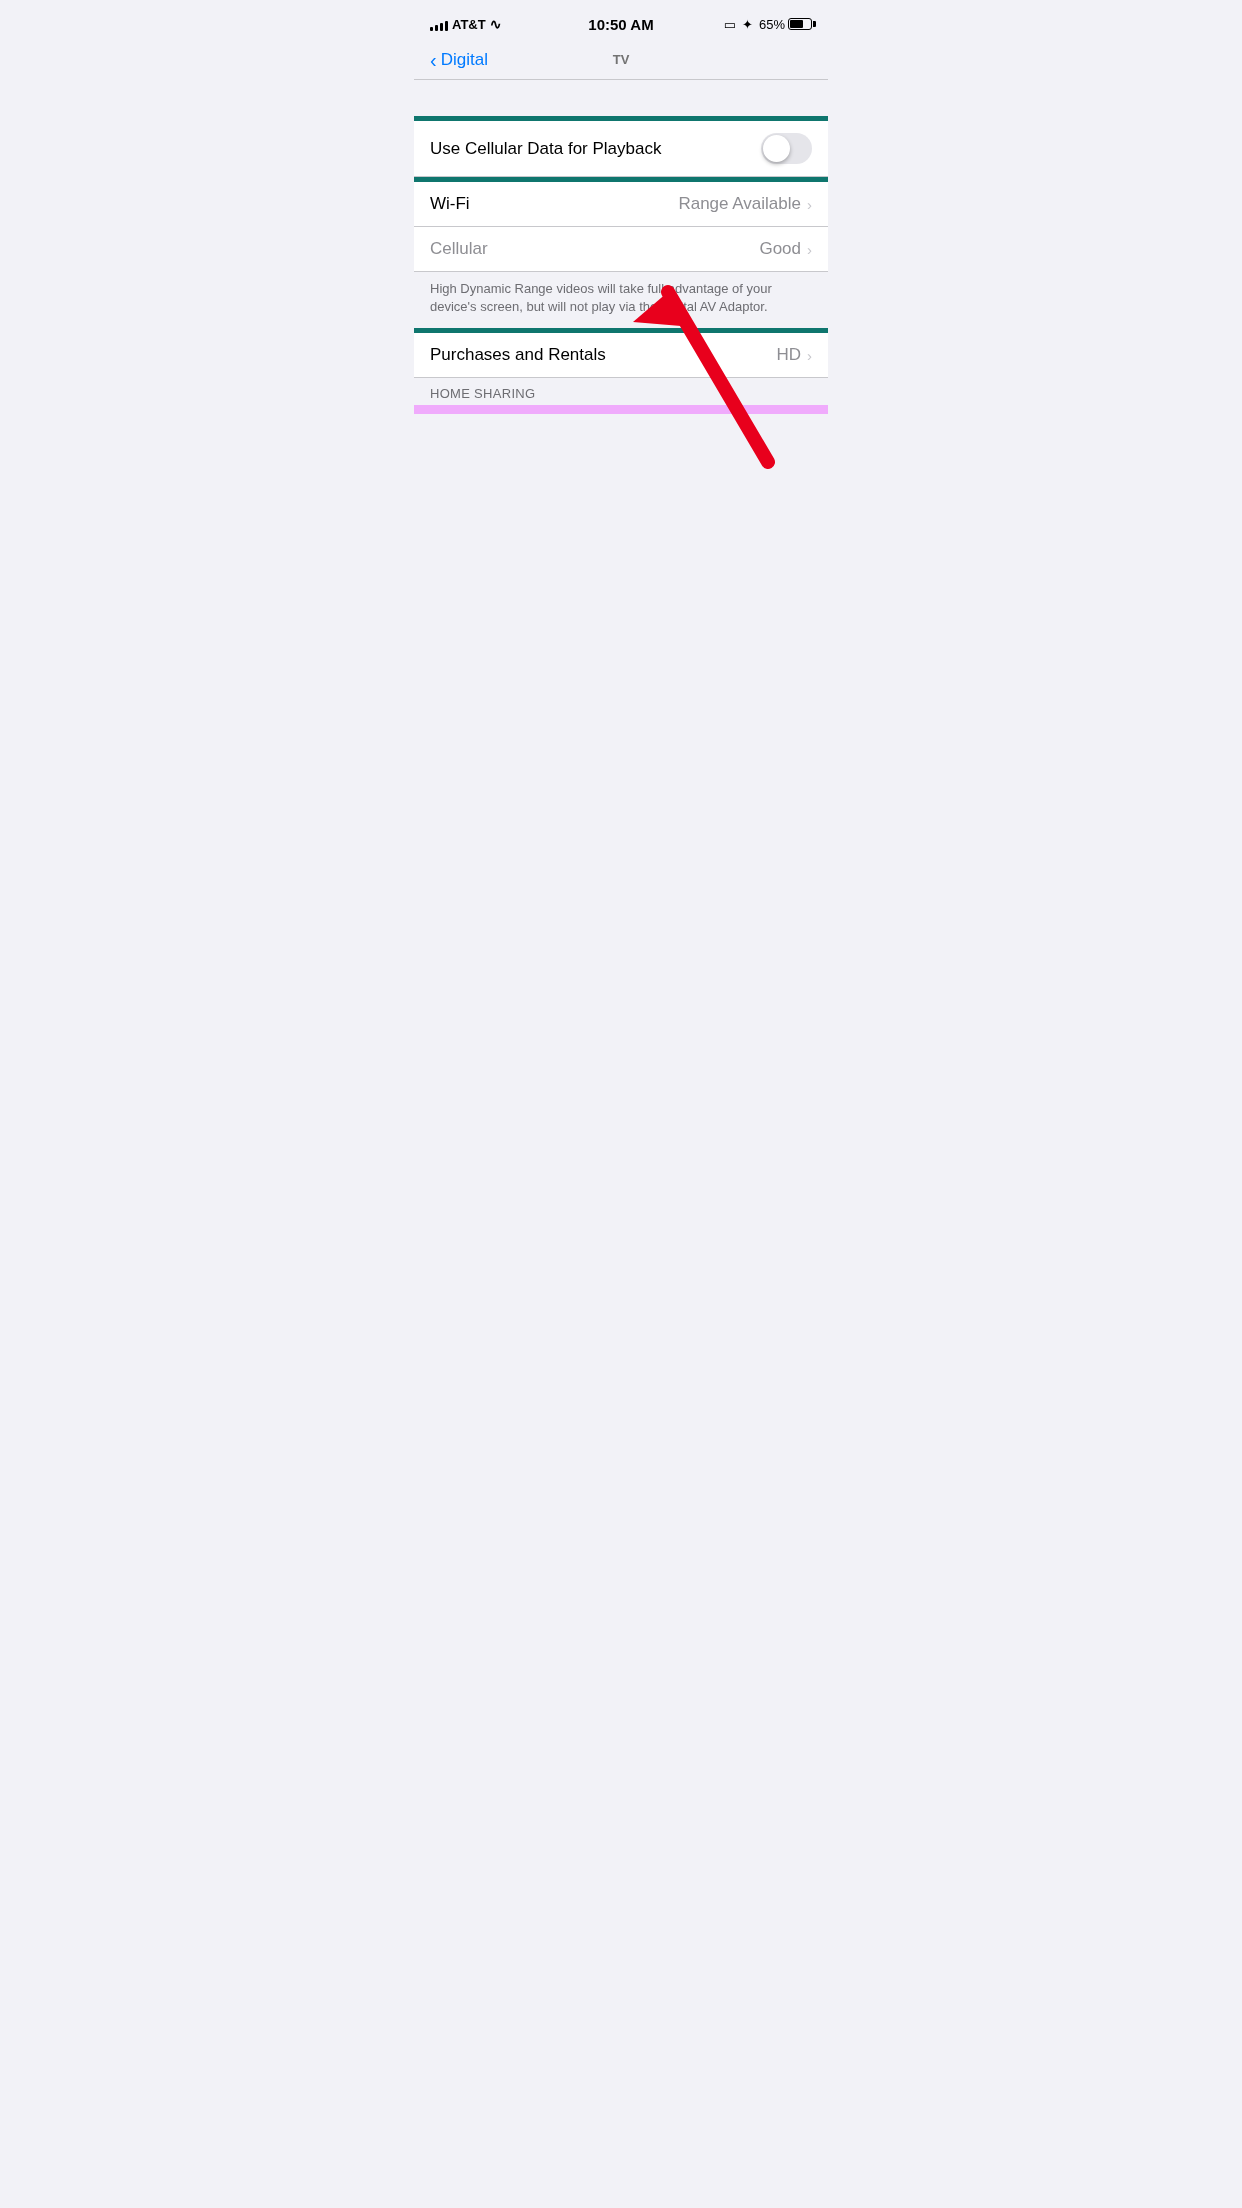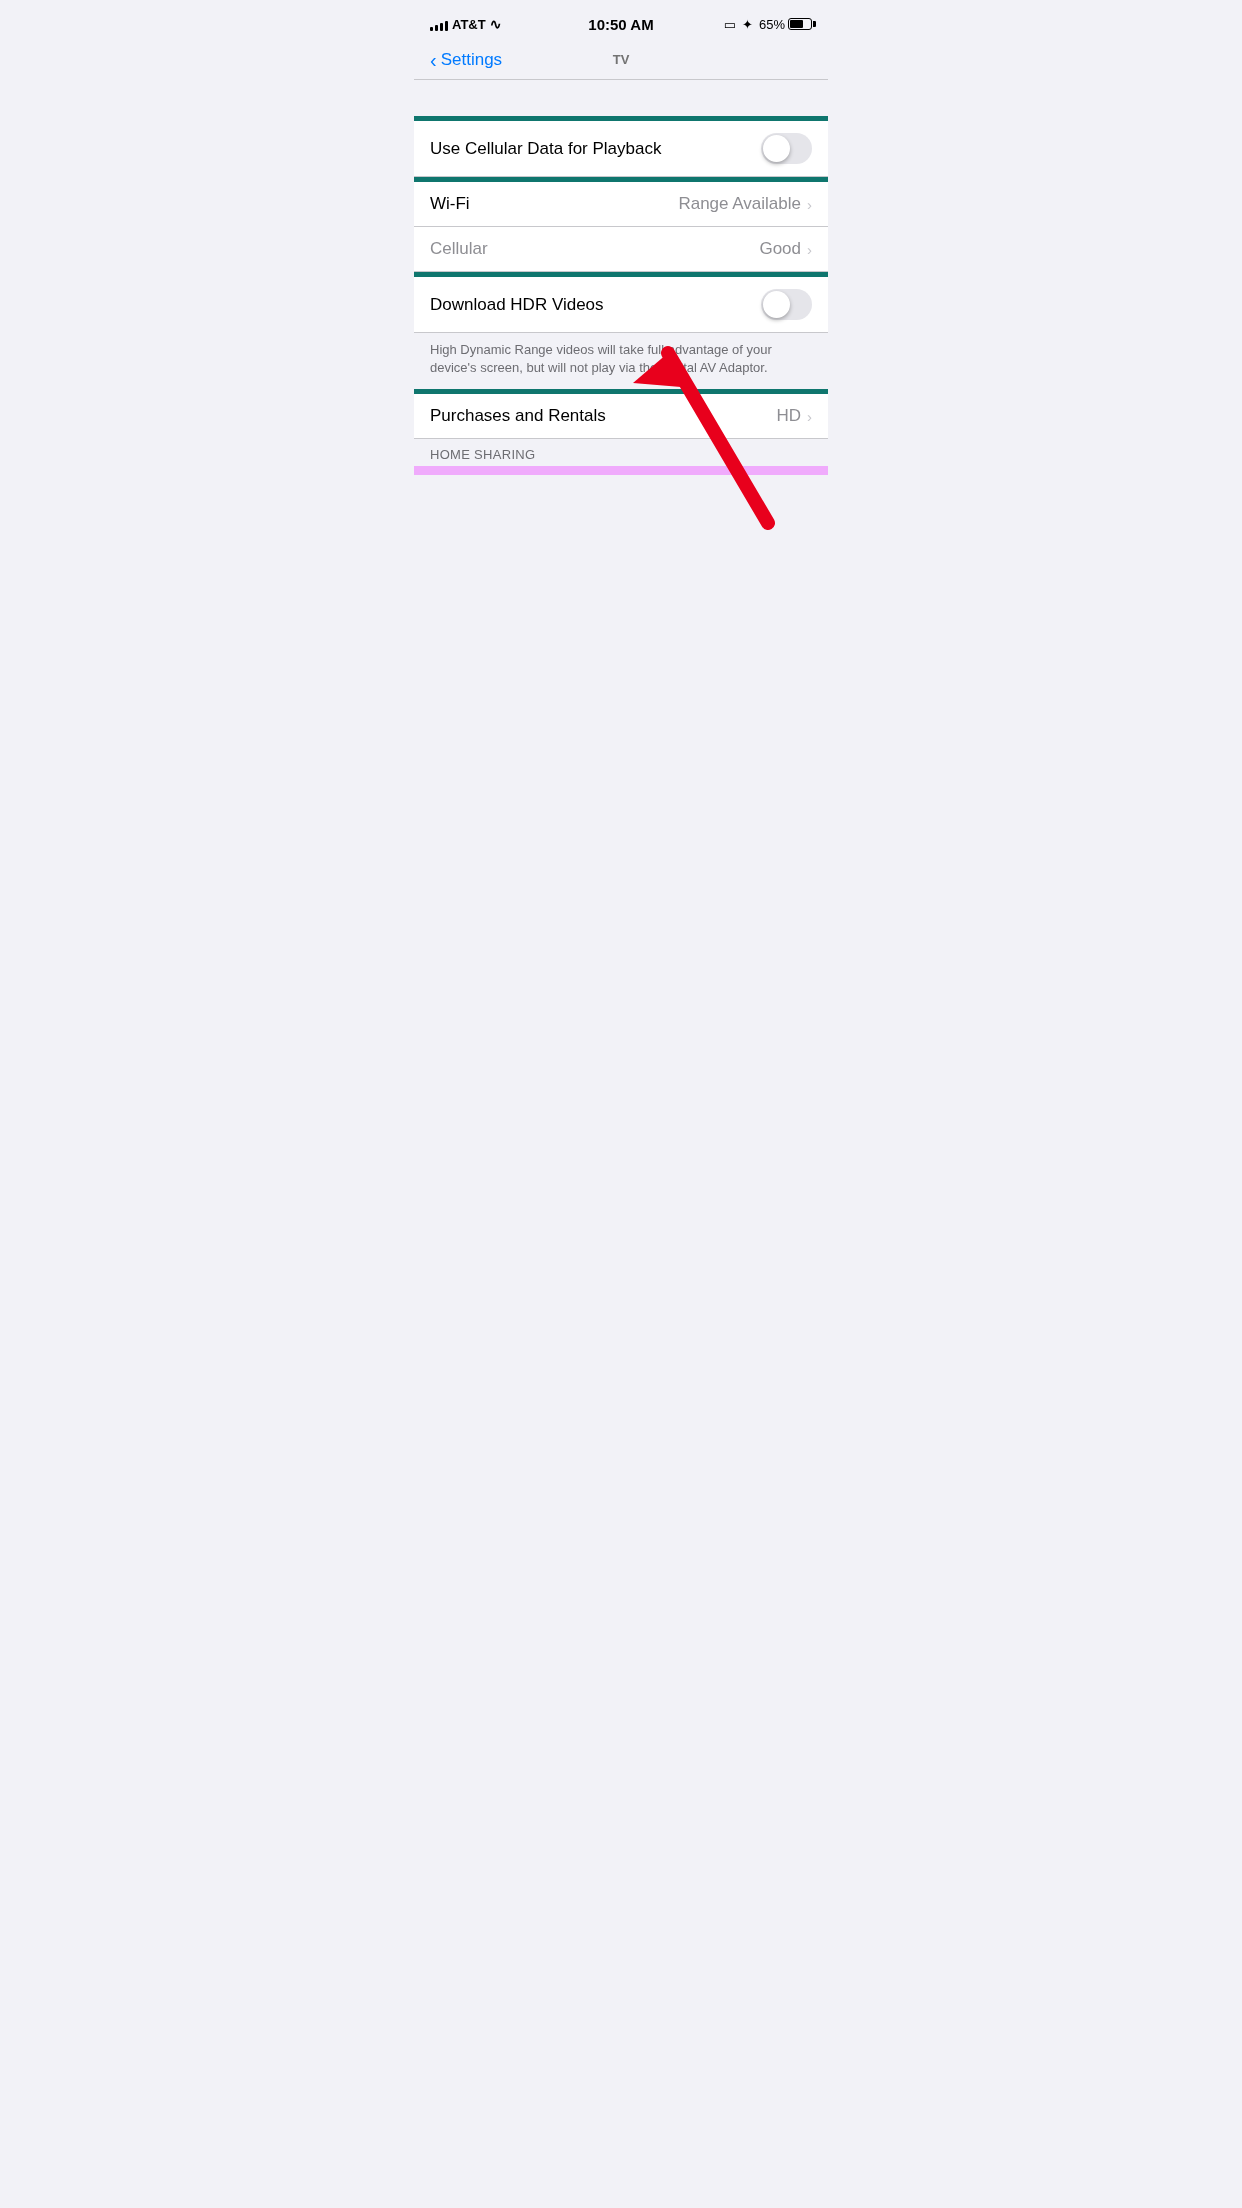--- a/index.html
+++ b/index.html
@@ -255,21 +255,21 @@
         <div class="battery-icon">
           <div class="battery-fill"></div>
         </div>
       </div>
     </div>
   </div>
 
   <div class="nav-bar">
     <div class="nav-back">
       <span class="nav-back-chevron">‹</span>
-      <span>Settings</span>
+      <span>Digital</span>
     </div>
     <div class="nav-title">TV</div>
   </div>
 
   <div style="height:36px; background:#f2f2f7;"></div>
 
   <div class="settings-group">
     <div class="settings-row">
       <span class="settings-row-label">Use Cellular Data for Playback</span>
       <div class="toggle">
@@ -290,28 +290,20 @@
     <div class="settings-row">
       <span class="settings-row-label disabled">Cellular</span>
       <div class="settings-row-value">
         <span>Good</span>
         <span class="chevron">›</span>
       </div>
     </div>
   </div>
 
 
-  <div class="settings-group">
-    <div class="settings-row">
-      <span class="settings-row-label">Download HDR Videos</span>
-      <div class="toggle">
-        <div class="toggle-knob"></div>
-      </div>
-    </div>
-  </div>
 
   <div style="position:relative;">
     <div class="section-footer">High Dynamic Range videos will take full advantage of your device's screen, but will not play via the Digital AV Adaptor.</div>
 
     <svg style="position:absolute; top:-40px; right:30px; width:220px; height:250px; pointer-events:none; z-index:50;" viewBox="0 0 220 250" xmlns="http://www.w3.org/2000/svg">
 
       <g>
 
         <line x1="190" y1="230" x2="90" y2="60" stroke="#e8001c" stroke-width="14" stroke-linecap="round"></line>
 

